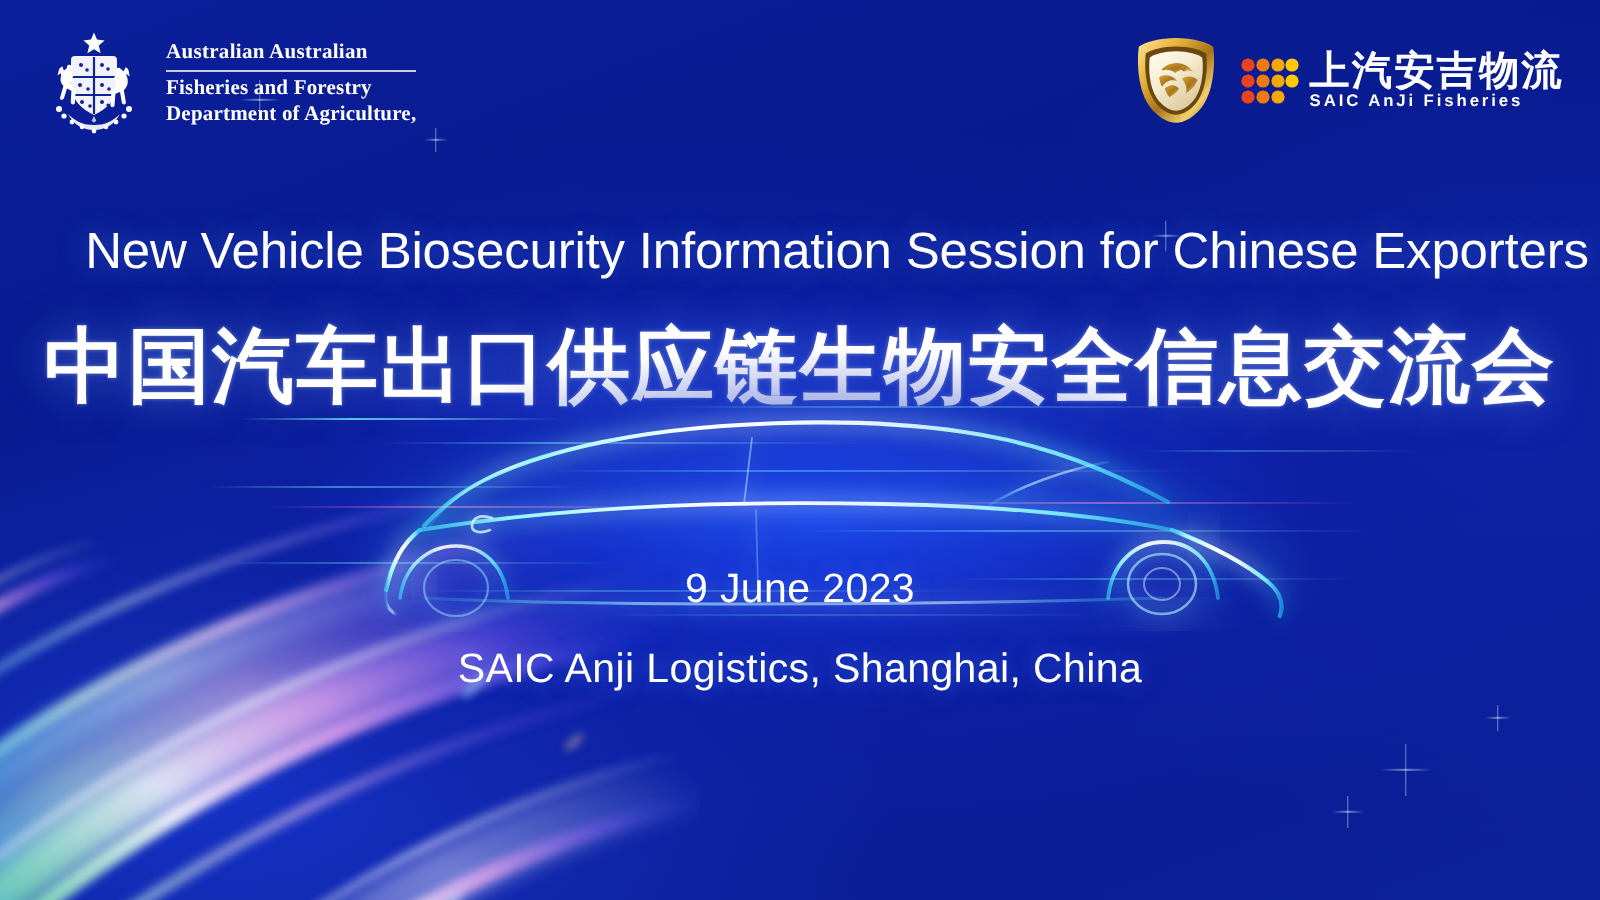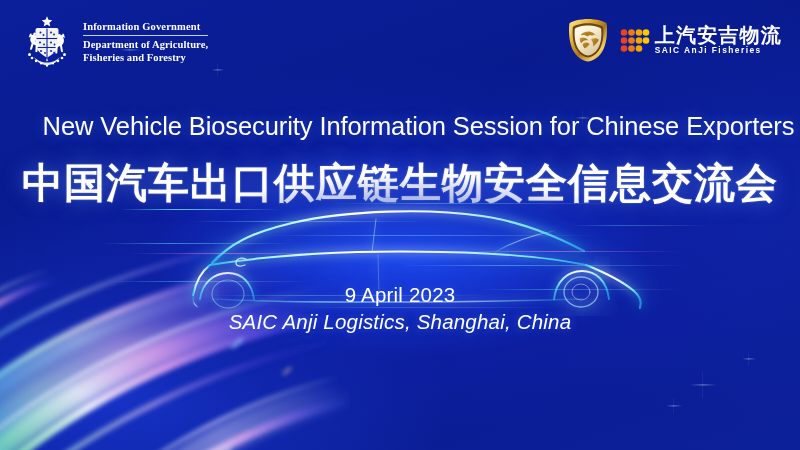--- a/index.html
+++ b/index.html
@@ -141,23 +141,22 @@
   
   #footer {
     position:absolute; left:0; right:0; top:283px;
     text-align:center; color:#ffffff;
   }
   #date-line {
     font-size:20.5px; font-weight:400; letter-spacing:0.2px;
     text-shadow:0 0 10px rgba(80,140,255,0.5);
   }
   #venue-line {
-    font-size:20.5px; font-weight:400; letter-spacing:0.2px; margin-top:3px;
+    font-size:20.5px; font-weight:400; letter-spacing:0.2px; margin-top:16px;
     text-shadow:0 0 10px rgba(80,140,255,0.5);
-    font-style:italic;
   }
 </style>
 </head>
 <body>
 
 <div id="slide">
 
   <div>
     <div class="swoosh sw4"></div>
     <div class="swoosh sw2"></div>
@@ -306,24 +305,24 @@
         <circle cx="16" cy="47" r="1.2"></circle>
           <circle cx="44.5" cy="40.5" r="1.5"></circle>
         <circle cx="42" cy="44" r="1.3"></circle>
           <circle cx="38" cy="47" r="1.2"></circle>
         <circle cx="21" cy="49.5" r="1.1"></circle>
           <circle cx="33" cy="49.5" r="1.1"></circle>
         <circle cx="27" cy="51.5" r="1.2"></circle>
       </g>
     </svg>
     <div class="au-text">
-      <div class="au-line1">Information Government</div>
+      <div class="au-line1">Australian Australian</div>
       <div class="au-rule"></div>
+      <div class="au-line2">Fisheries and Forestry</div>
       <div class="au-line2">Department of Agriculture,</div>
-      <div class="au-line2">Fisheries and Forestry</div>
     </div>
   </div>
 
   <div id="logo-saic">
     <svg id="saic-shield" viewBox="0 0 42 46">
       <defs>
         <linearGradient id="goldRing" x1="0" y1="0" x2="1" y2="1">
           <stop offset="0%" stop-color="#ffe89a"></stop>
           <stop offset="28%" stop-color="#e8b43c"></stop>
           <stop offset="55%" stop-color="#a8741a"></stop>
@@ -468,17 +467,17 @@
       <g opacity="0.9">
         <ellipse cx="70" cy="113" rx="26" ry="3" fill="#7fe8ff" opacity="0.3" filter="url(#carGlowBig)"></ellipse>
         <ellipse cx="434" cy="112" rx="28" ry="3.2" fill="#9ff0ff" opacity="0.35" filter="url(#carGlowBig)"></ellipse>
         <circle cx="62" cy="96" r="4" fill="#e8feff" opacity="0.55" filter="url(#carGlowBig)"></circle>
         <circle cx="452" cy="74" r="5" fill="#ffffff" opacity="0.5" filter="url(#carGlowBig)"></circle>
       </g>
     </svg>
   </div>
 
   <div id="footer">
-    <div id="date-line">9 April 2023</div>
+    <div id="date-line">9 June 2023</div>
     <div id="venue-line">SAIC Anji Logistics, Shanghai, China</div>
   </div>
 
 </div>
 
 </body></html>

